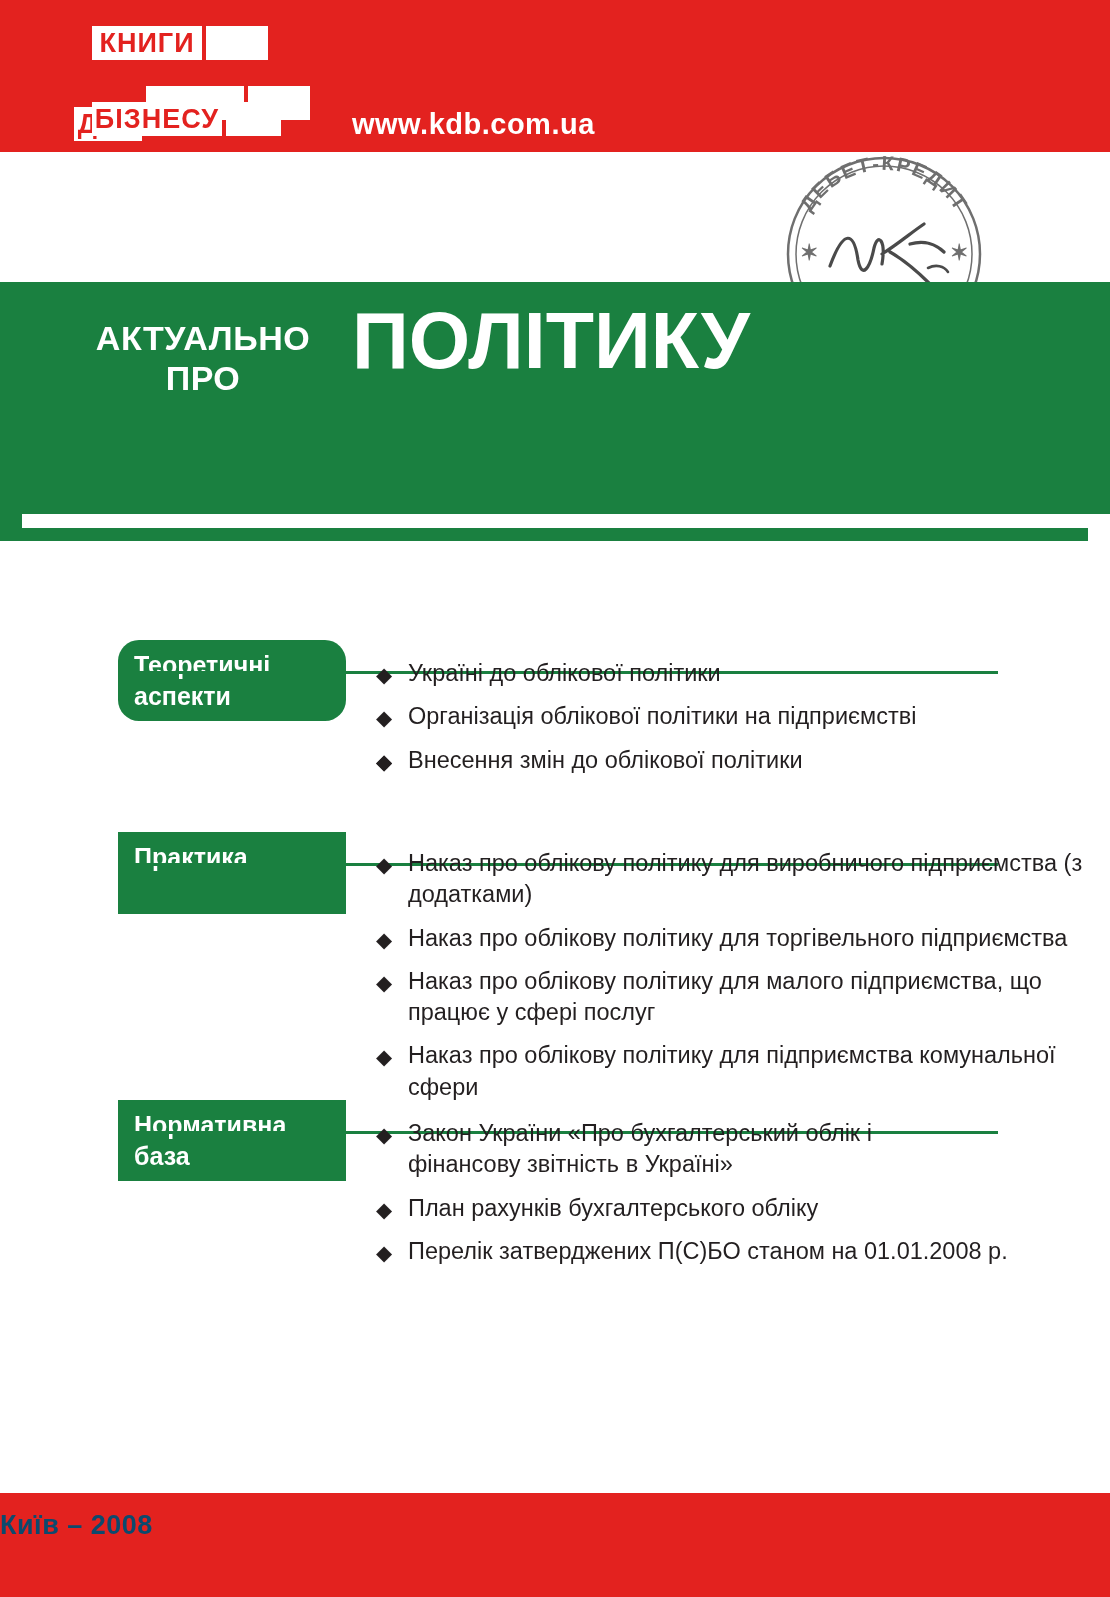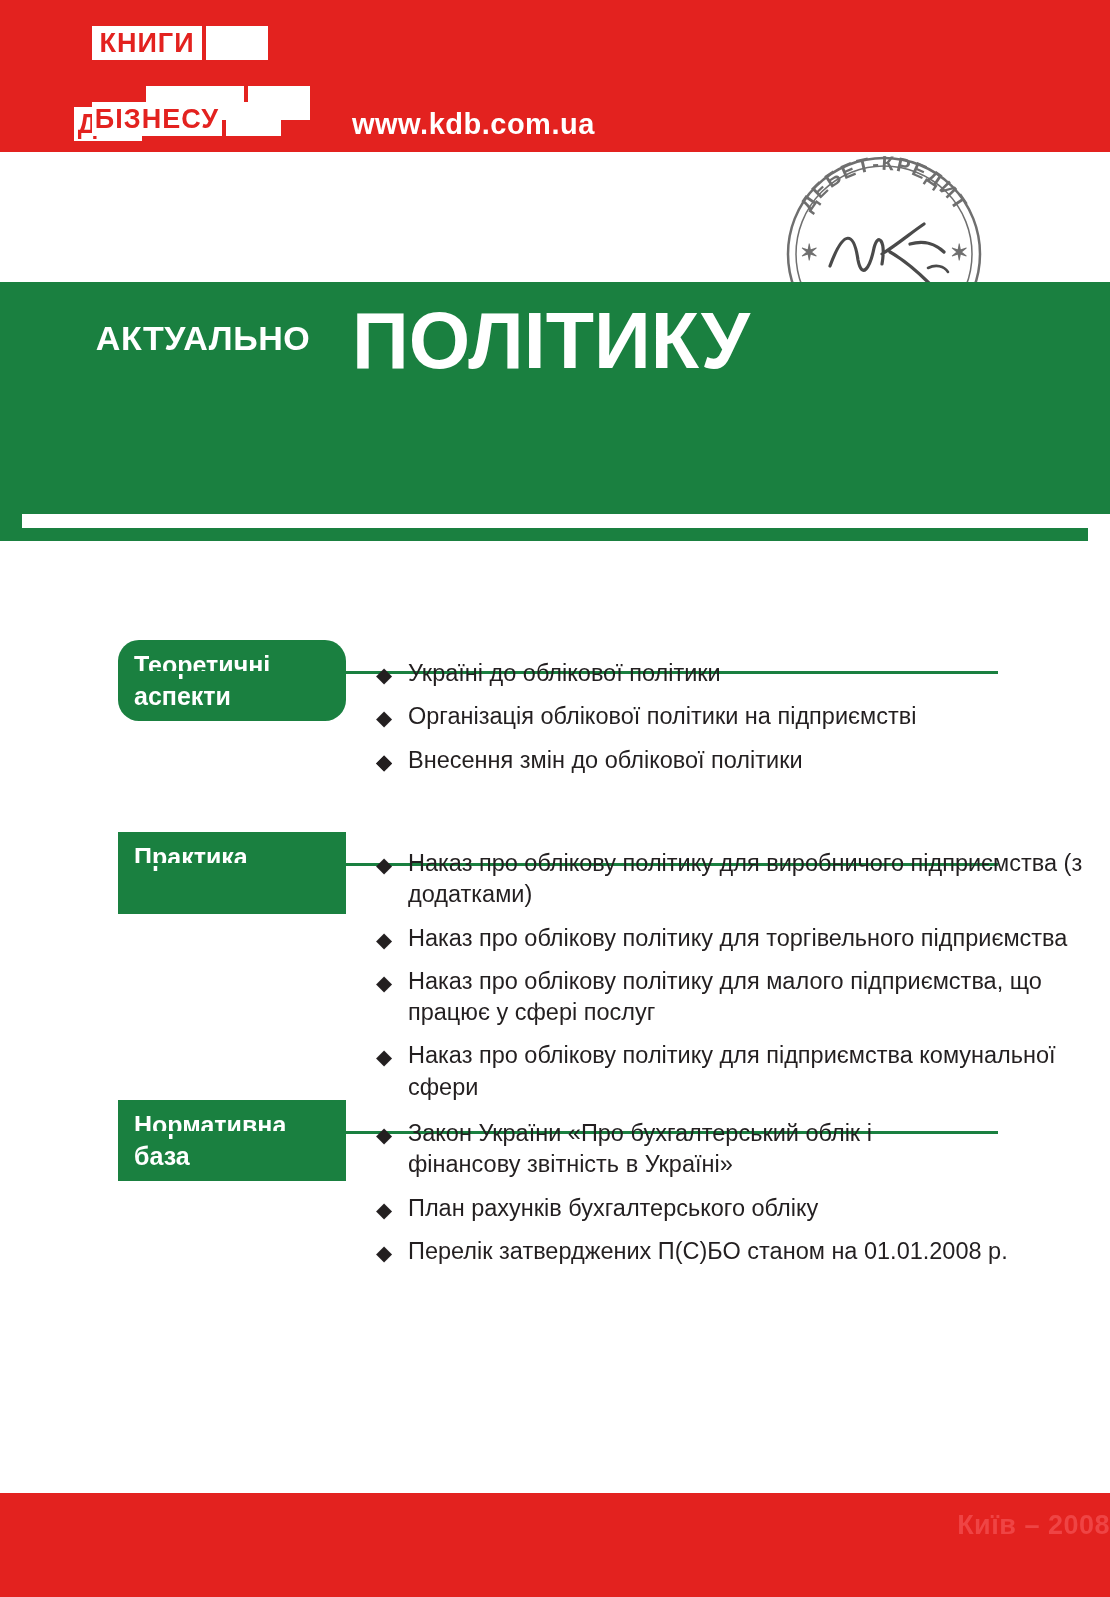--- a/index.html
+++ b/index.html
@@ -165,22 +165,22 @@
     position: absolute;
     left: 0; top: 1493px;
     width: 1110px;
     height: 104px;
     background: #e3221f;
   }
   .bottom-text {
     position: absolute;
     left: 0; top: 1510px;
     width: 1110px;
-    text-align: right;
-    color: #ef4444;
+    text-align: left;
+    color: #0c4a6e;
     font-weight: bold;
     font-size: 27px;
     letter-spacing: 0.5px;
   }
 </style>
 </head>
 <body>
 
 <div class="top-banner">
   <div class="logo-block">
@@ -223,20 +223,21 @@
     <path d="M 150,120 C 158,116 166,118 170,124" fill="none" stroke="#4a4a4a" stroke-width="2.6" stroke-linecap="round"></path>
   </svg>
 </div>
 
 <div class="green-band"></div>
 <div class="green-side"></div>
 <div class="green-rule"></div>
 
 <div class="kicker">
   <div>АКТУАЛЬНО</div>
+  <div>ПРО</div>
 </div>
 <div class="maintitle">
   <div>ПОЛІТИКУ</div>
 </div>
 
 <div class="section" style="top:640px;">
   <div class="sec-label" style="top:0;border-radius:21px;">
     <div>Теоретичні</div>
     <div>аспекти</div>
   </div>

